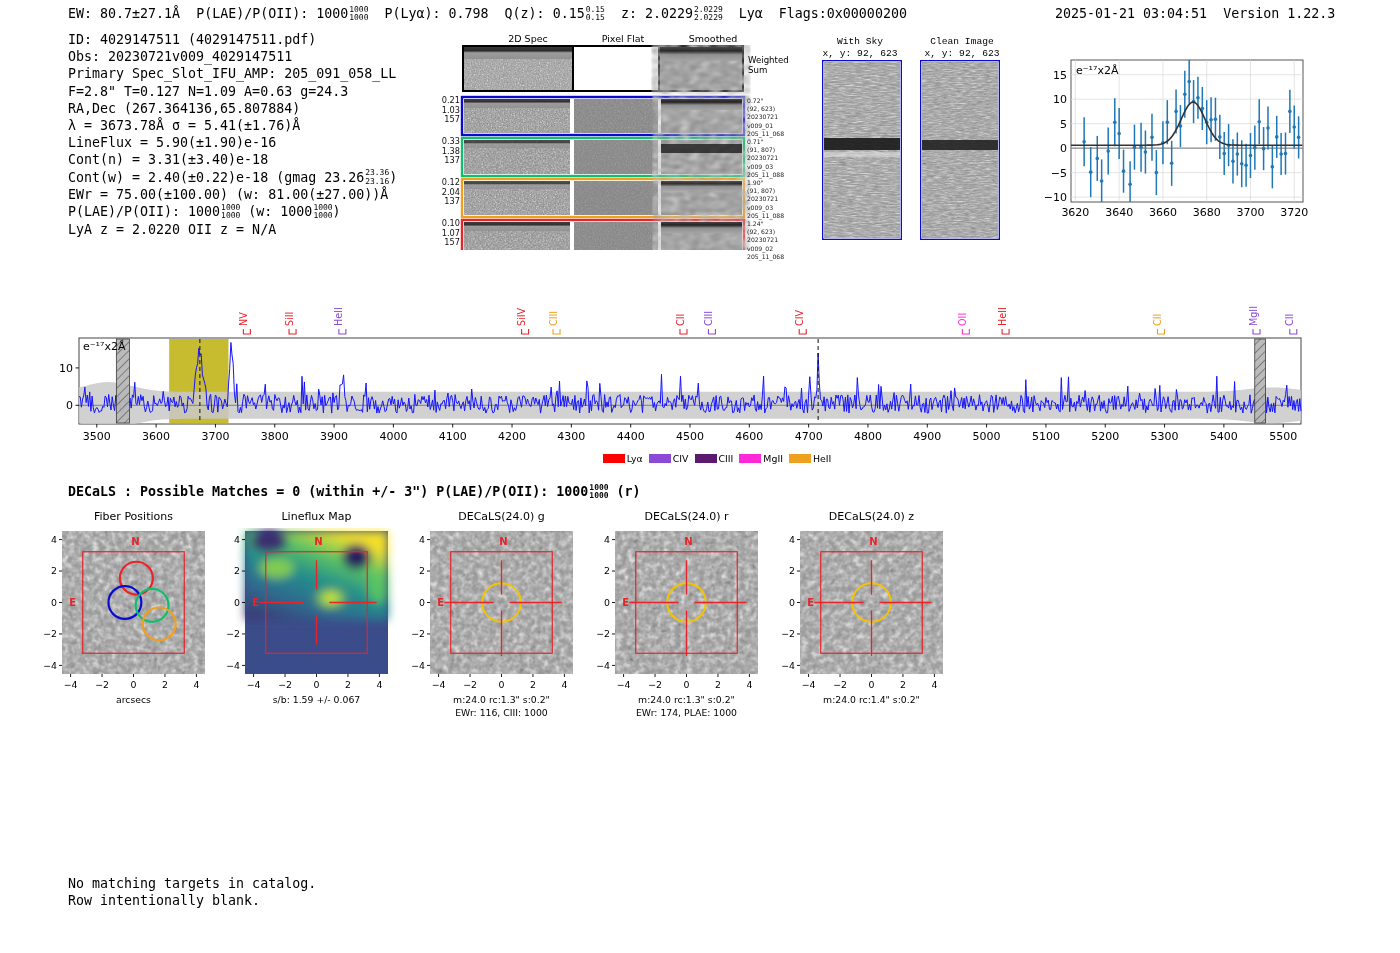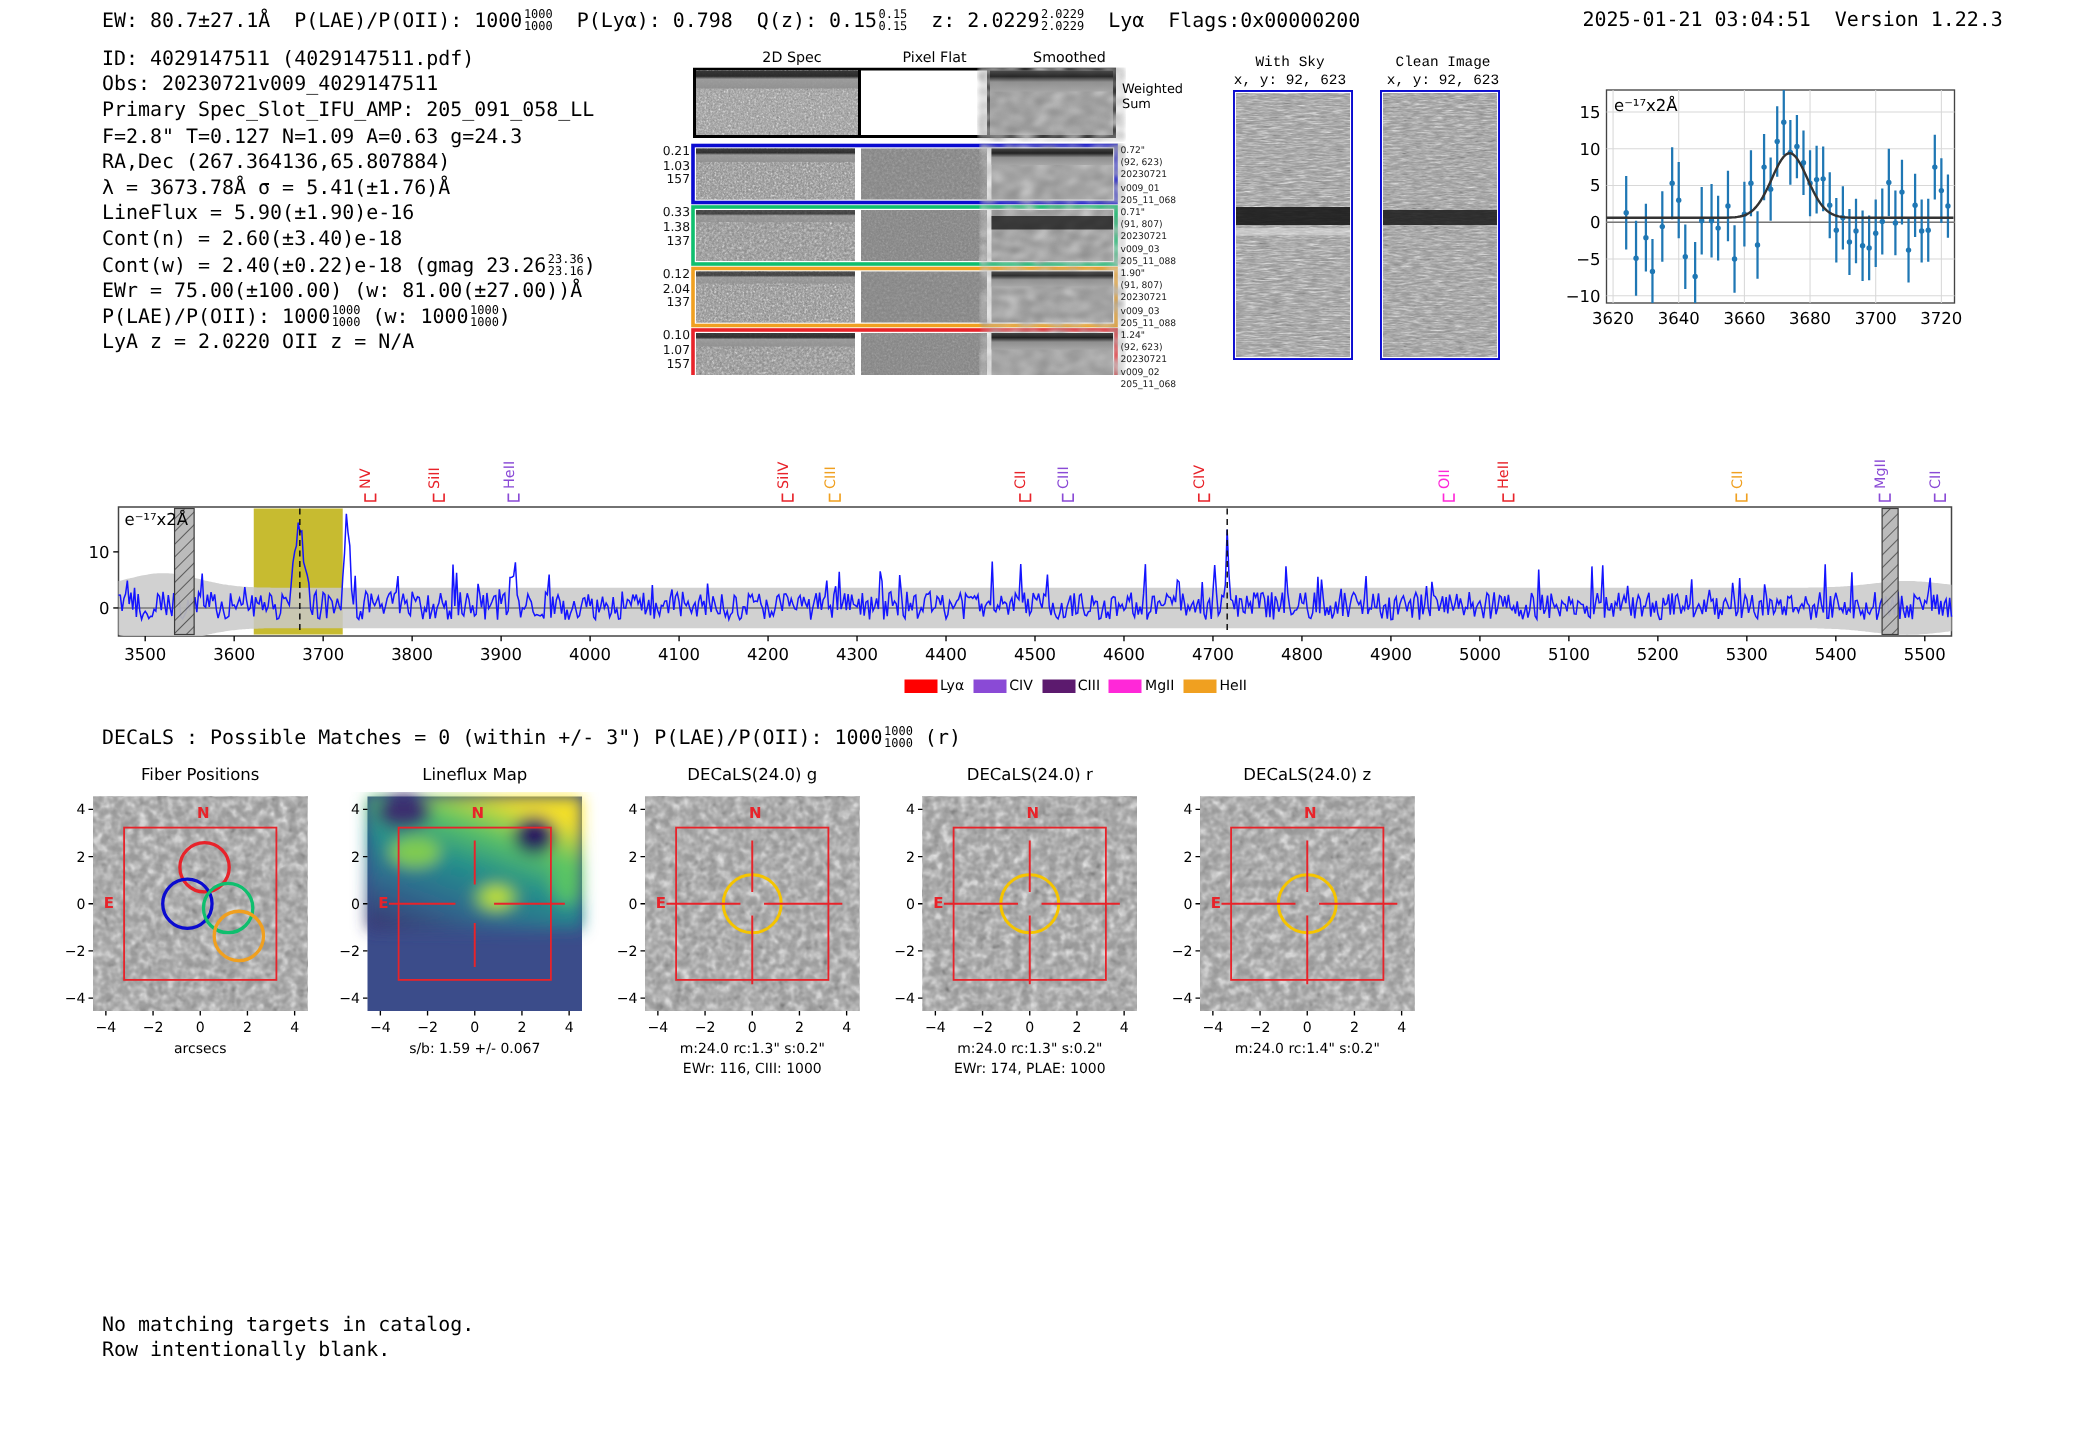--- a/index.html
+++ b/index.html
@@ -41,21 +41,21 @@
   
   .cut-title { position:absolute; font-family:"DejaVu Sans", sans-serif; font-size:11px; text-align:center; }
   .cut-cap   { position:absolute; font-family:"DejaVu Sans", sans-serif; font-size:9.3px;
                text-align:center; line-height:12.5px; }
 
   .legend-sw { width:22px; height:9px; display:inline-block; vertical-align:middle; }
   #legend { position:absolute; top:452px; left:0px; width:1400px; text-align:center;
             font-family:"DejaVu Sans", sans-serif; font-size:9.4px;margin-left:20px; }
   #legend span.lg { margin:0 6px 0 2px; vertical-align:middle; }
 
-  #decals-head { top:484px; left:68px; font-size:13.3px; white-space:nowrap; }
+  #decals-head { top:484px; left:68px; font-size:13.3px; white-space:nowrap;font-weight:bold; }
   #footer-note { top:875px; left:68px; font-size:13.3px; line-height:17.4px; white-space:nowrap; }
 
   svg { display:block; }
 </style>
 </head>
 <body>
 
 <div class="abs mono" id="header-line">
   <span>EW:</span>
   <span>80.7±27.1Å</span>&nbsp;
@@ -85,21 +85,21 @@
 </div>
 
 <div class="abs mono" id="info-block">
   <div>ID: 4029147511 (4029147511.pdf)</div>
   <div>Obs: 20230721v009_4029147511</div>
   <div>Primary Spec_Slot_IFU_AMP: 205_091_058_LL</div>
   <div>F=2.8"  T=0.127  N=1.09  A=0.63   g=24.3</div>
   <div>RA,Dec (267.364136,65.807884)</div>
   <div>λ = 3673.78Å  σ = 5.41(±1.76)Å</div>
   <div>LineFlux = 5.90(±1.90)e-16</div>
-  <div>Cont(n) = 2.60(±3.40)e-18</div>
+  <div>Cont(n) = 3.31(±3.40)e-18</div>
   <div><span>Cont(w) = 2.40(±0.22)e-18 (gmag 23.26</span><span class="frac">
         <span>23.36</span>
         <span>23.16</span>
       </span><span>)</span></div>
   <div>EWr = 75.00(±100.00) (w: 81.00(±27.00))Å</div>
   <div><span>P(LAE)/P(OII): 1000</span><span class="frac">
         <span>1000</span>
         <span>1000</span>
       </span><span> (w: 1000</span><span class="frac">
         <span>1000</span>

